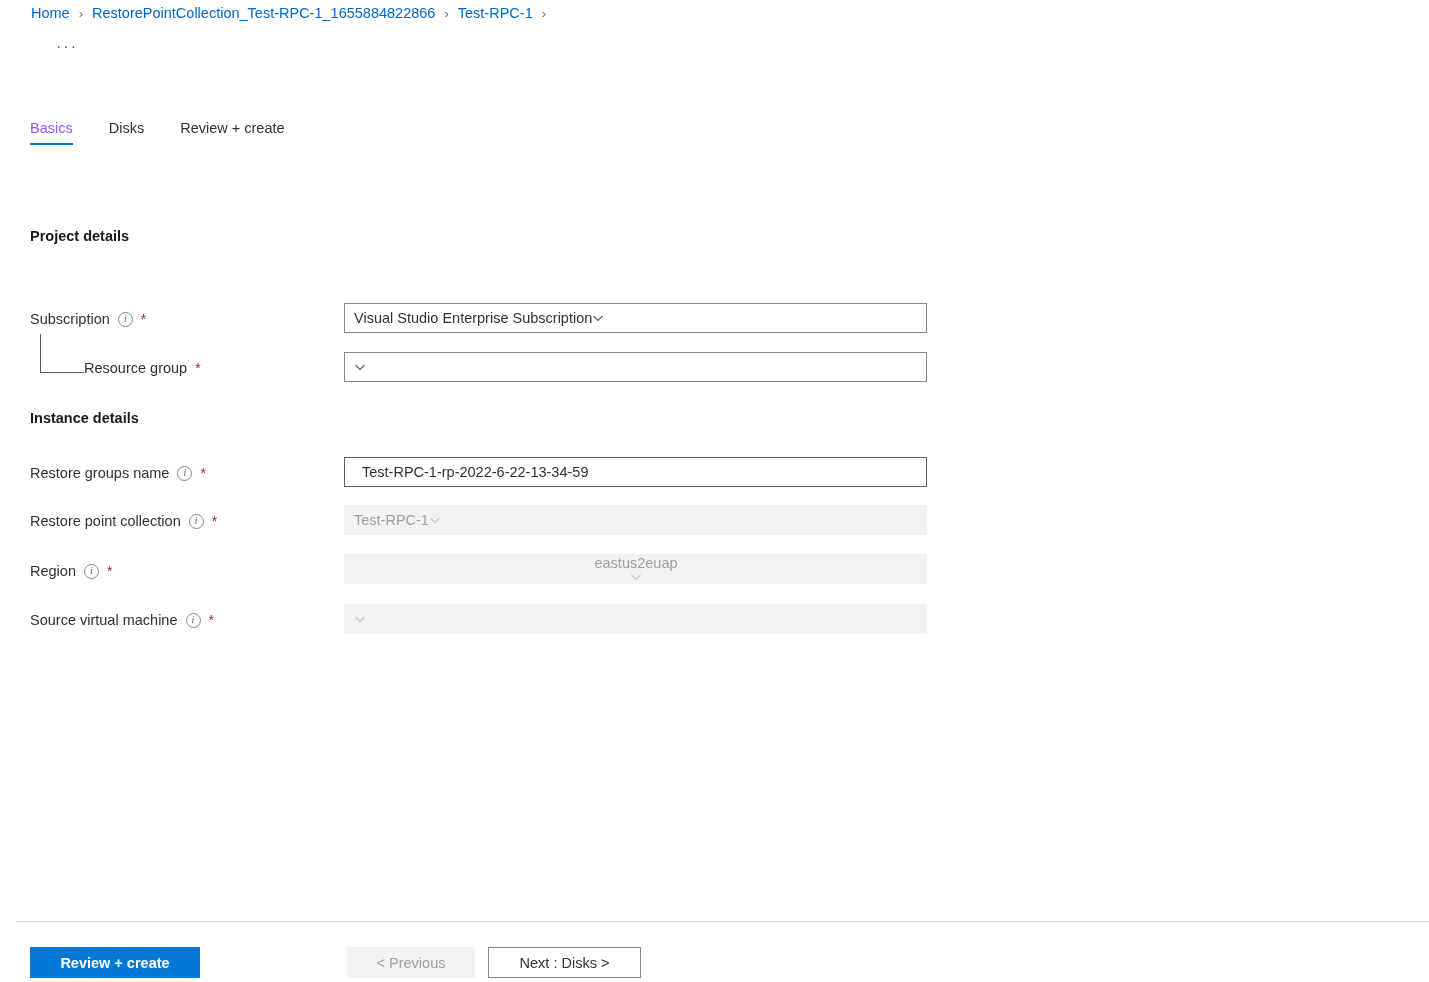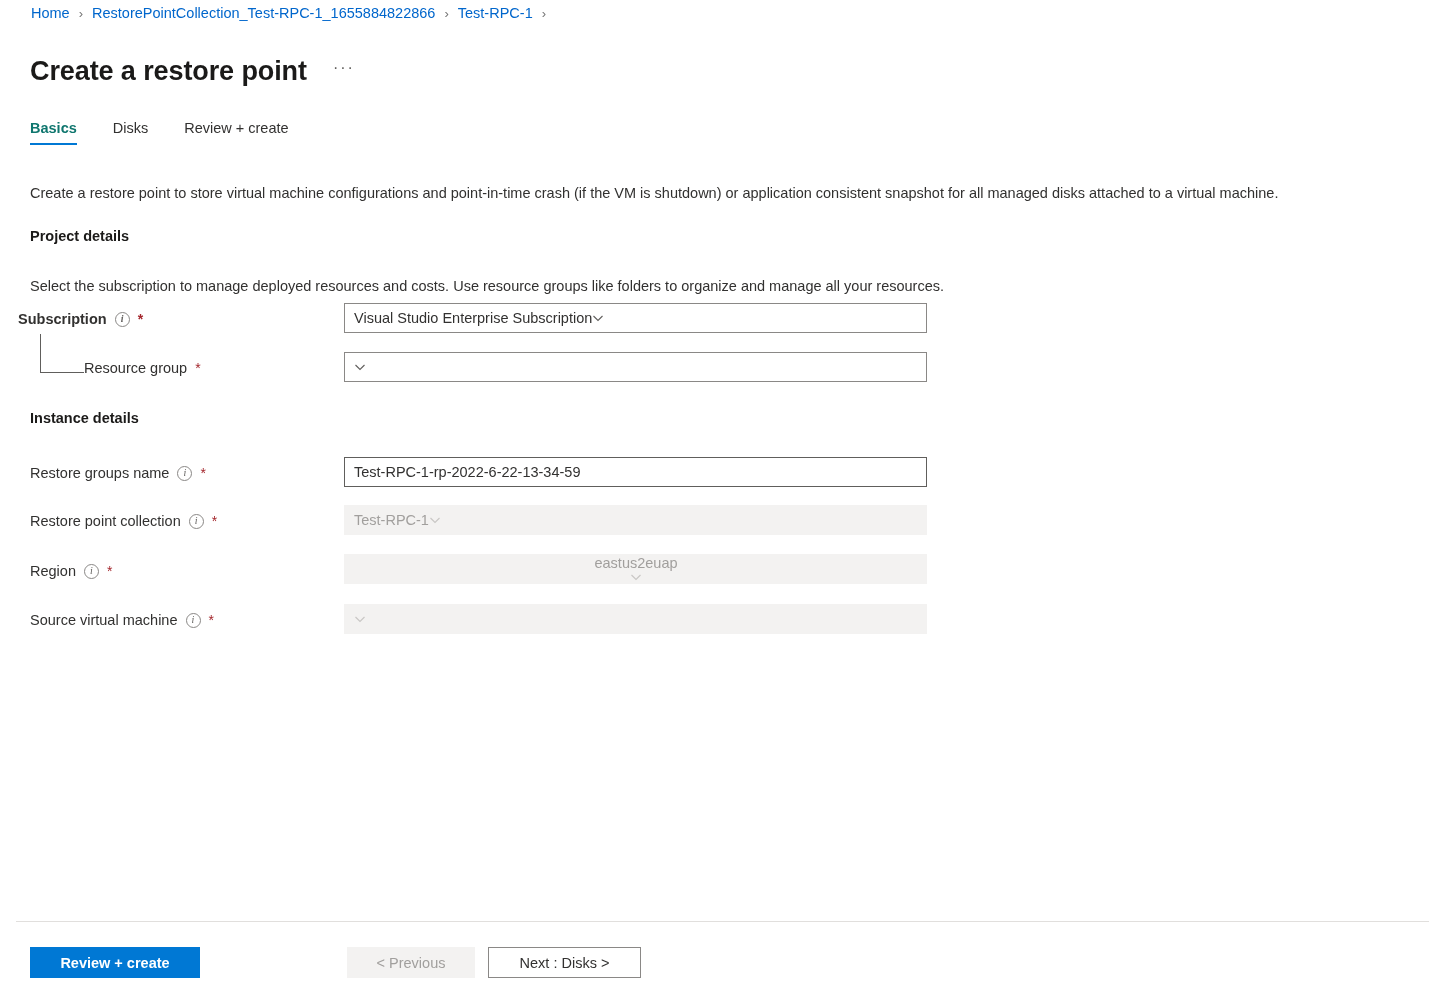--- a/index.html
+++ b/index.html
@@ -61,21 +61,21 @@
     align-items: flex-end;
   }
   .tab {
     font-size: 14.5px;
     color: #323130;
     padding: 0 0 9px 0;
     margin-right: 36px;
     cursor: pointer;
     position: relative;
   }
-  .tab.active { font-weight: 700; color: #0f766e; text-align: center; }
+  .tab.active { font-weight: 400; color: #8b5cf6; text-align: center; }
   .tab.active::after {
     content: "";
     position: absolute;
     left: 0; right: 0; bottom: 0;
     height: 2.5px;
     background: #0078d4;
   }
 
   
   .intro {
@@ -150,21 +150,21 @@
   }
   .ctrl.select.disabled {
     border: 1px solid transparent;
     background: #f3f2f1;
     cursor: default;
   }
   .ctrl.select.disabled .ctrl-value { color: #a19f9d; }
   .ctrl.text {
     border: 1px solid #605e5c;
     background: #ffffff;
-    padding: 0 9px;
+    padding: 0 17px;
     cursor: text;
   }
   .ctrl-value {
     color: #323130;
     overflow: hidden;
     text-overflow: ellipsis;
     white-space: nowrap;
   }
   .chev {
     flex: none;
@@ -241,36 +241,33 @@
   <nav class="breadcrumb">
     <span class="crumb-link">Home</span>
     <span class="crumb-sep">›</span>
     <span class="crumb-link">RestorePointCollection_Test-RPC-1_1655884822866</span>
     <span class="crumb-sep">›</span>
     <span class="crumb-link">Test-RPC-1</span>
     <span class="crumb-sep">›</span>
   </nav>
 
   <div class="title-row">
-    <h1 class="page-title">Create a restore point</h1>
     <span class="ellipsis-btn">···</span>
   </div>
 
   <div class="tabs">
     <div class="tab active">Basics</div>
     <div class="tab">Disks</div>
     <div class="tab">Review + create</div>
   </div>
 
-  <div class="intro">Create a restore point to store virtual machine configurations and point-in-time crash (if the VM is shutdown) or application consistent snapshot for all managed disks attached to a virtual machine.</div>
 
   <div class="section-head project">Project details</div>
-  <div class="sub-note">Select the subscription to manage deployed resources and costs. Use resource groups like folders to organize and manage all your resources.</div>
-
-  <div class="field-label" style="top:311px; left:2px;font-weight:bold;">
+
+  <div class="field-label" style="top:311px; left:14px;">
     <span>Subscription</span>
     <span class="info-icon">i</span>
     <span class="req">*</span>
   </div>
   <div class="ctrl select" style="top:303px;">
     <span class="ctrl-value">Visual Studio Enterprise Subscription</span>
     <span class="chev">
       <svg width="12" height="12" viewBox="0 0 12 12">
           <path d="M1.5 4 L6 8.5 L10.5 4" fill="none" stroke="#605e5c" stroke-width="1.1"></path>
         </svg>

